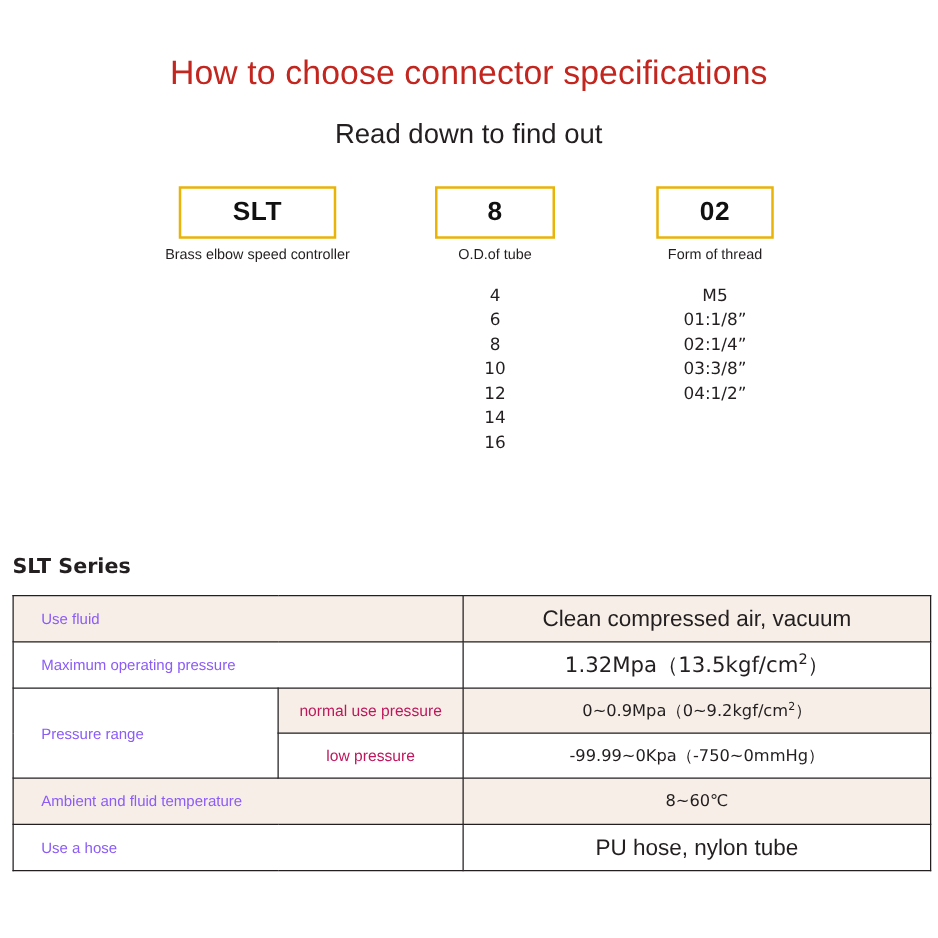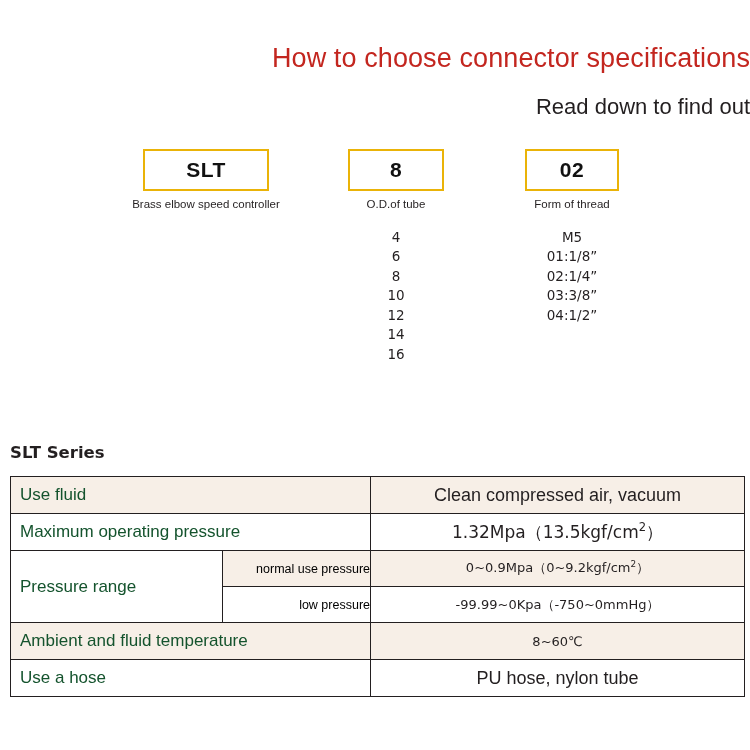--- a/index.html
+++ b/index.html
@@ -11,21 +11,21 @@
     width: 750px;
     height: 750px;
     font-family: "Liberation Sans", sans-serif;
     color: #231f20;
     position: relative;
     overflow: hidden;
   }
 
   
   .header {
-    text-align: right;
+    text-align: center;
     padding-top: 44px;
   }
   .main-title {
     color: #c3261f;
     font-size: 27px;
     font-weight: 400;
     letter-spacing: 0.1px;
     line-height: 1.1;
     margin: 0;
   }
@@ -108,30 +108,30 @@
   .spec-table td {
     border: 1.5px solid #231f20;
     padding: 0;
     vertical-align: middle;
     background: #ffffff;
   }
   .spec-table tr.tinted td { background: #f7efe7; }
   .spec-table td.tinted { background: #f7efe7; }
 
   td.label {
-    padding-left: 9px;
-    font-size: 17px;
+    padding-left: 22px;
+    font-size: 12px;
     height: 36px;
-    color: #14532d;
+    color: #8b5cf6;
   }
   td.sublabel {
-    text-align: right;
+    text-align: center;
     font-size: 12.5px;
     height: 35px;
-    color: #000000;
+    color: #be185d;
   }
   td.value {
     text-align: center;
     font-size: 17px;
     color: #231f20;
     font-family: "DejaVu Sans", sans-serif;
   }
   td.value.big { font-size: 18px; font-family: "Liberation Sans", sans-serif; }
   td.value.small { font-size: 13px; }
   sup.unit { font-size: 0.68em; vertical-align: super; }

